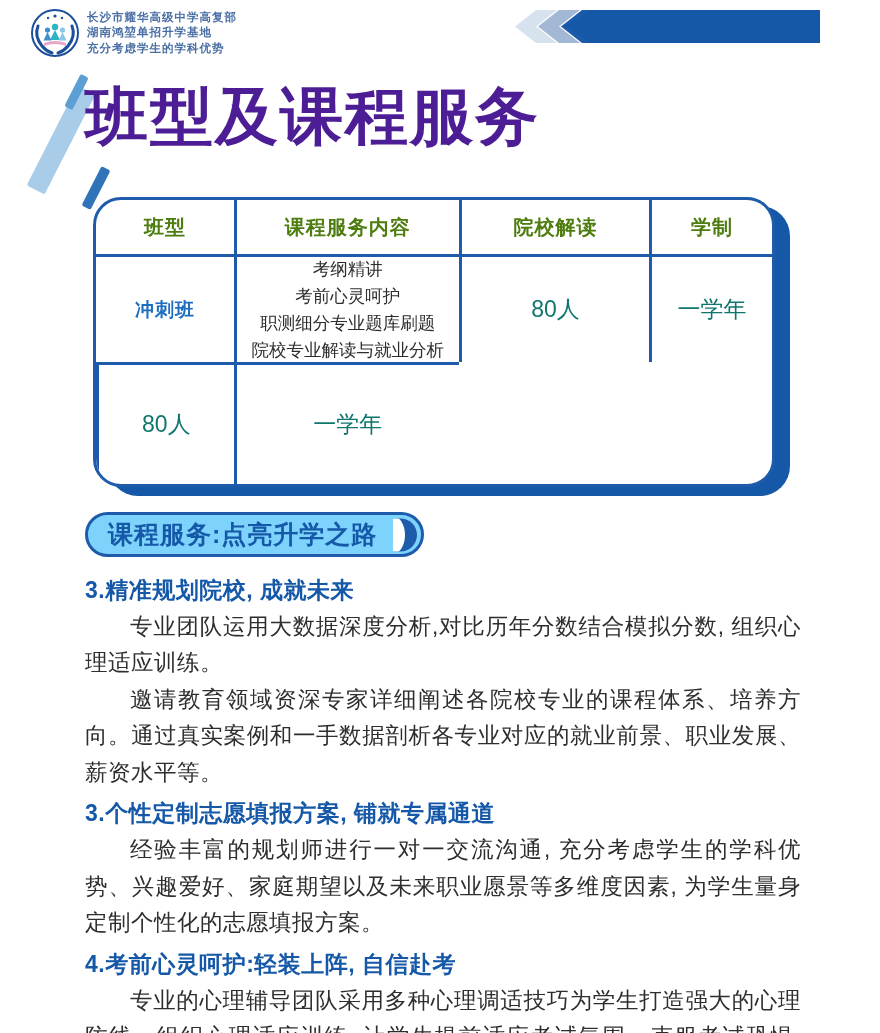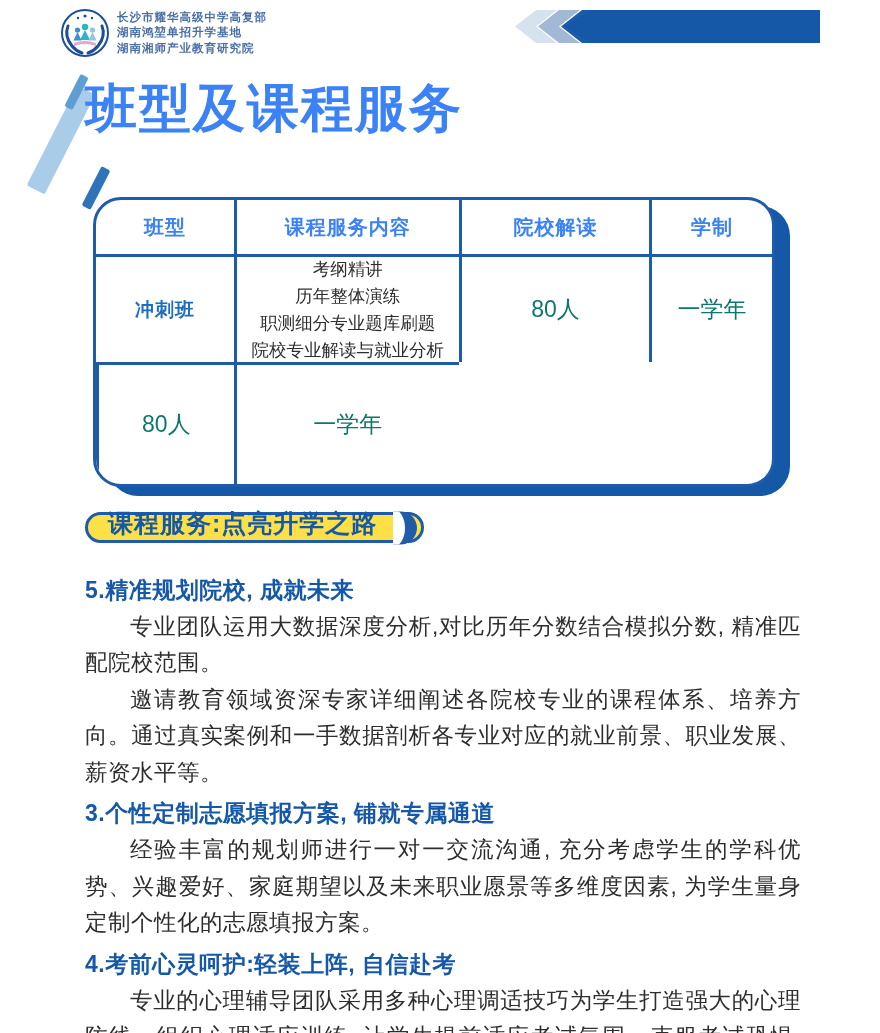--- a/index.html
+++ b/index.html
@@ -1,61 +1,61 @@
 <!DOCTYPE html>
 <html><head>
 <meta charset="utf-8">
 <style>
   * { margin:0; padding:0; box-sizing:border-box; }
   html,body { width:880px; height:1033px; background:#ffffff;
     font-family:"Liberation Sans","DejaVu Sans",sans-serif; overflow:hidden; }
   .page { position:relative; width:880px; height:1033px; background:#fff; }
 
   
-  .logo-group { position:absolute; top:8px; left:60px; display:flex; align-items:center; gap:7px; }
+  .logo-group { position:absolute; top:8px; left:30px; display:flex; align-items:center; gap:7px; }
   .logo-badge { width:50px; height:50px; flex:0 0 auto; }
   .org-lines { font-size:11.5px; font-weight:bold; color:#4a6fa5; line-height:1.32; letter-spacing:1px; }
 
   .top-banner { position:absolute; top:10px; right:60px; display:flex; align-items:center; }
   .chev { width:42px; height:33px; margin-right:-19px;
     clip-path:polygon(50% 0,100% 0,50% 50%,100% 100%,50% 100%,0 50%); }
   .chev.c1 { background:#d7e2ef; }
   .chev.c2 { background:#a2b8d5; }
   .chev.c3 { background:#1b5bab; }
   .banner-bar { width:255px; height:33px; margin-left:-19px; background:#1558a8;
     clip-path:polygon(0 50%,26px 0,100% 0,100% 100%,26px 100%); }
 
   
   .title-wrap { position:absolute; top:74px; left:85px; }
-  .page-title { font-size:52px; font-weight:900; color:#3b82f6; letter-spacing:2px;
+  .page-title { font-size:63px; font-weight:900; color:#4c1d95; letter-spacing:2px;
     font-family:"Liberation Sans","DejaVu Sans",sans-serif; position:relative; z-index:2; }
   .slash { position:absolute; z-index:1; border-radius:2px; }
   .slash.a { left:-34px; top:10px; width:20px; height:112px; background:#a9cde9; transform:rotate(27deg); }
   .slash.b { left:-13px; top:0px;  width:9px;  height:36px;  background:#5d9fd3; transform:rotate(27deg); }
   .slash.c { left:6px;  top:92px;  width:10px; height:44px;  background:#2f74b8; transform:rotate(27deg); }
 
   
   .table-zone { position:absolute; top:197px; left:93px; width:682px; }
   .table-shadow { position:absolute; top:9px; left:15px; width:682px; height:290px;
     background:#1558a8; border-radius:30px; }
   .class-table { position:relative; width:682px; height:290px; background:#fff;
     border:3px solid #1e5cab; border-radius:28px; overflow:hidden;
     display:grid; grid-template-columns:139fr 227fr 192fr 124fr; grid-template-rows:54px 108px 122px; }
   .cell { display:flex; flex-direction:column; align-items:center; justify-content:center;
     text-align:center; border-left:3px solid #1e5cab; border-top:3px solid #1e5cab; }
   .cell.first-col { border-left:none; }
   .cell.head-row { border-top:none; }
-  .th { font-size:20px; font-weight:bold; color:#3b82f6; letter-spacing:1px; }
+  .th { font-size:20px; font-weight:bold; color:#4d7c0f; letter-spacing:1px; }
   .class-name { font-size:19px; font-weight:bold; color:#1e6ec0; letter-spacing:1px; }
   .svc-line { font-size:17.5px; color:#2d2d2d; line-height:27px; }
   .plain-cell { font-size:23px; color:#0f766e; }
 
   
-  .pill { position:absolute; top:512px; left:85px; height:31px; display:inline-flex;
-    align-items:flex-end; background:#fde047; border:3.5px solid #1e5cab; border-radius:23px;
+  .pill { position:absolute; top:512px; left:85px; height:45px; display:inline-flex;
+    align-items:center; background:#7dd3fc; border:3.5px solid #1e5cab; border-radius:23px;
     padding:0 44px 0 20px; }
   .pill-text { font-size:25px; font-weight:bold; color:#1558a8; letter-spacing:1px; white-space:nowrap; }
   .pill-cap { position:absolute; right:4px; top:50%; transform:translateY(-50%);
     width:24px; height:33px; background:#1e5cab; border-radius:0 17px 17px 0; overflow:hidden; }
   .pill-cap::before { content:""; position:absolute; left:-14px; top:-3px; width:26px; height:39px;
     background:#fff; border-radius:50%; }
 
   
   .sections { position:absolute; top:568px; left:85px; width:716px; }
   .sec-heading { font-size:23px; font-weight:bold; color:#1558a8; letter-spacing:0.5px;
@@ -82,21 +82,21 @@
         <circle cx="17.5" cy="22" r="2.6" fill="#3e8ed0"></circle>
         <path d="M17.5,24 L13.5,32.5 L21.5,32.5 Z" fill="#3e8ed0"></path>
         <circle cx="32.5" cy="22" r="2.6" fill="#8fc6e8"></circle>
         <path d="M32.5,24 L28.5,32.5 L36.5,32.5 Z" fill="#8fc6e8"></path>
         <path d="M14,35 Q25,31 36,35 L36,38 Q25,34 14,38 Z" fill="#e8a7c6"></path>
       </svg>
     </div>
     <div class="org-lines">
       <div>长沙市耀华高级中学高复部</div>
       <div>湖南鸿堃单招升学基地</div>
-      <div>湖南湘师产业教育研究院</div>
+      <div>充分考虑学生的学科优势</div>
     </div>
   </div>
 
   <div class="top-banner">
     <span class="chev c1"></span>
     <span class="chev c2"></span>
     <span class="chev c3"></span>
     <span class="banner-bar"></span>
   </div>
 
@@ -122,21 +122,21 @@
       </div>
       <div class="cell head-row">
         <span class="th">学制</span>
       </div>
 
       <div class="cell first-col">
         <span class="class-name">冲刺班</span>
       </div>
       <div class="cell">
         <span class="svc-line">考纲精讲</span>
-        <span class="svc-line">历年整体演练</span>
+        <span class="svc-line">考前心灵呵护</span>
         <span class="svc-line">职测细分专业题库刷题</span>
         <span class="svc-line">院校专业解读与就业分析</span>
       </div>
       <div class="cell">
         <span class="plain-cell">80人</span>
       </div>
       <div class="cell">
         <span class="plain-cell">一学年</span>
       </div>
 
@@ -149,22 +149,22 @@
     </div>
   </div>
 
   <div class="pill">
     <span class="pill-text">课程服务:点亮升学之路</span>
     <span class="pill-cap"></span>
   </div>
 
   <div class="sections">
     <div>
-      <div class="sec-heading">5.精准规划院校, 成就未来</div>
-      <p class="sec-body">专业团队运用大数据深度分析,对比历年分数结合模拟分数, 精准匹配院校范围。</p>
+      <div class="sec-heading">3.精准规划院校, 成就未来</div>
+      <p class="sec-body">专业团队运用大数据深度分析,对比历年分数结合模拟分数, 组织心理适应训练。</p>
     </div>
     <div>
       <p class="sec-body">邀请教育领域资深专家详细阐述各院校专业的课程体系、培养方向。通过真实案例和一手数据剖析各专业对应的就业前景、职业发展、薪资水平等。</p>
     </div>
     <div>
       <div class="sec-heading">3.个性定制志愿填报方案, 铺就专属通道</div>
       <p class="sec-body">经验丰富的规划师进行一对一交流沟通, 充分考虑学生的学科优势、兴趣爱好、家庭期望以及未来职业愿景等多维度因素, 为学生量身定制个性化的志愿填报方案。</p>
     </div>
     <div>
       <div class="sec-heading">4.考前心灵呵护:轻装上阵, 自信赴考</div>

